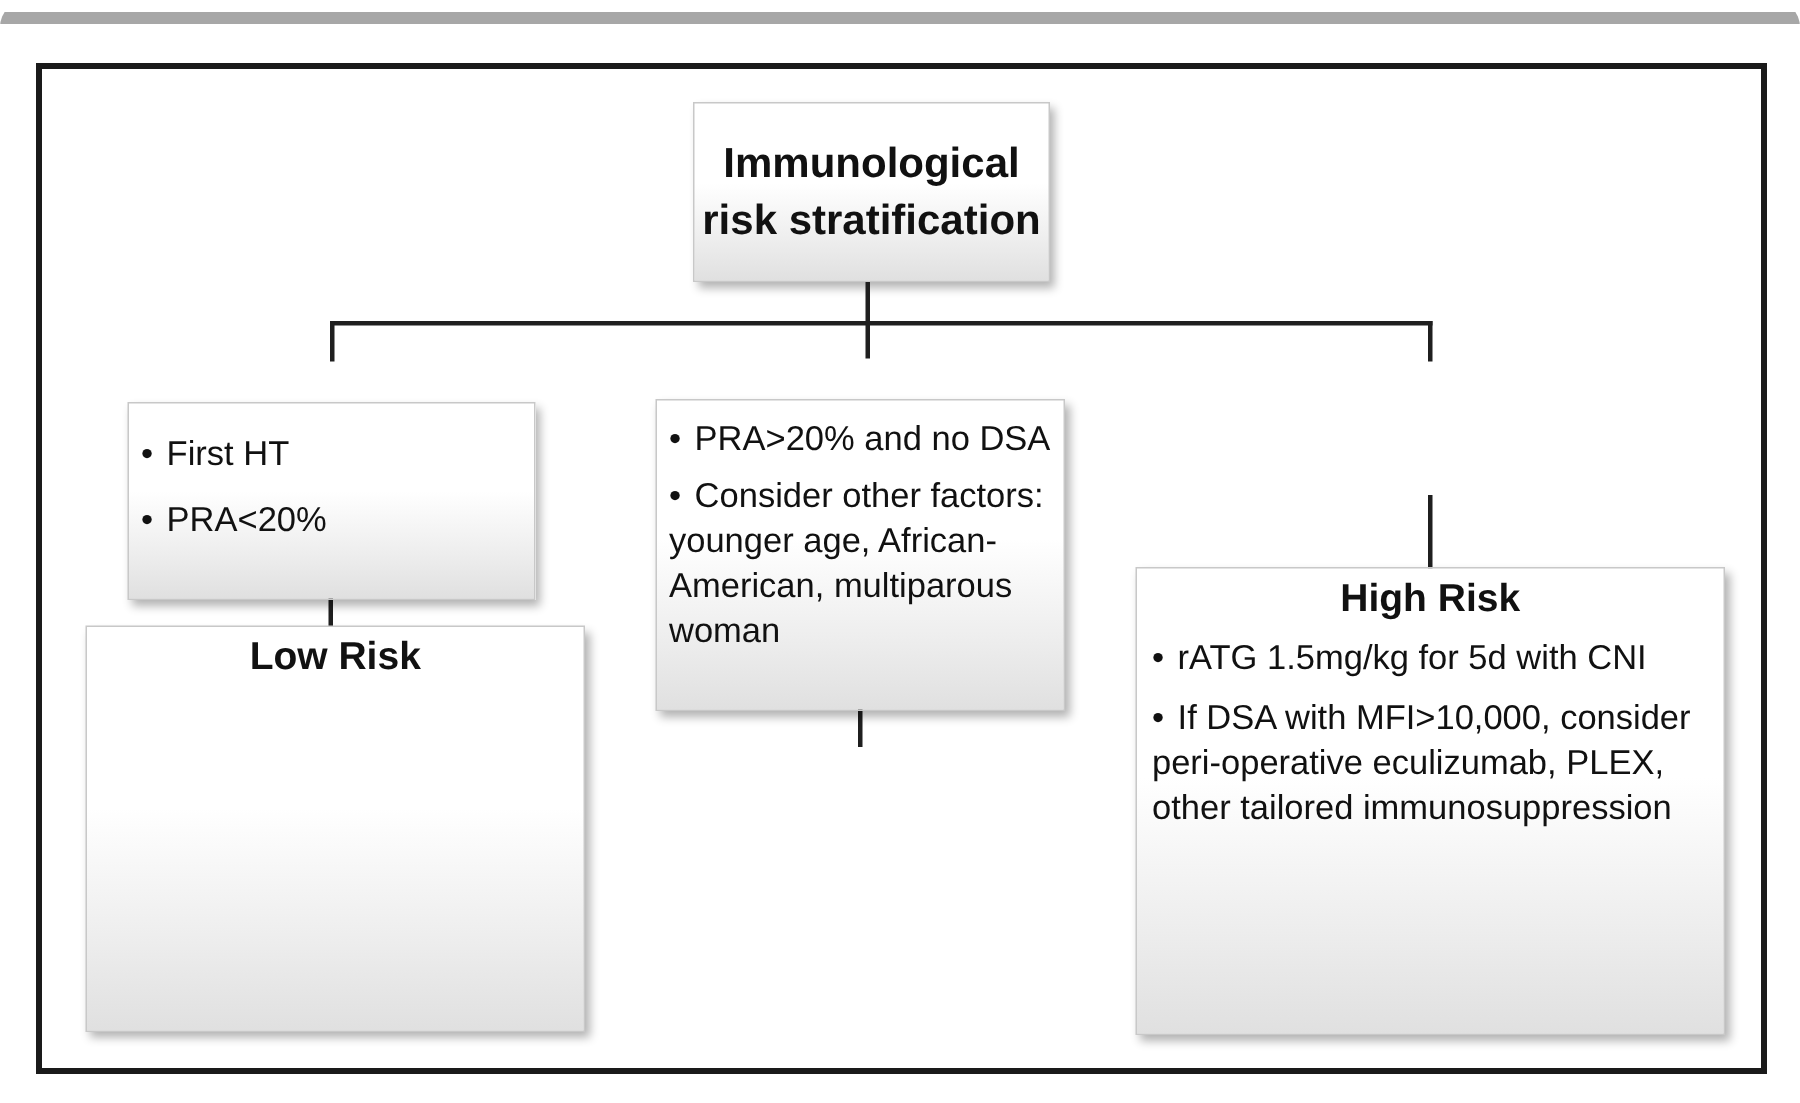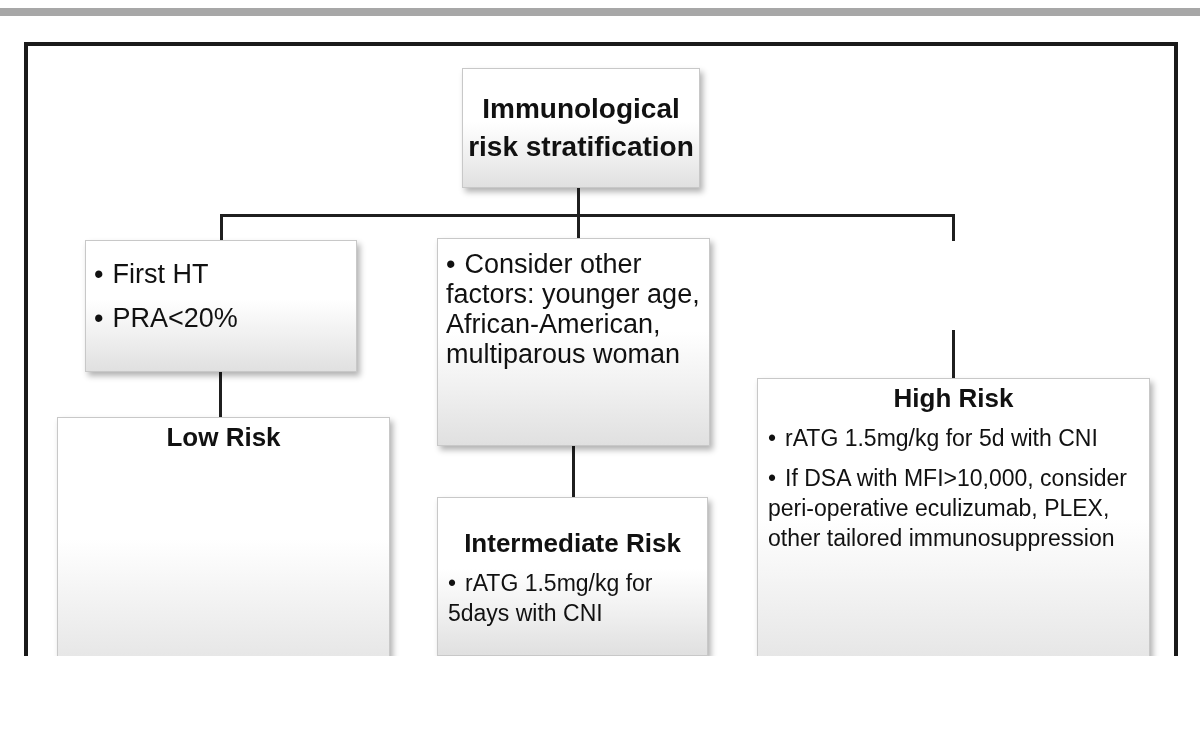--- a/index.html
+++ b/index.html
@@ -1,38 +1,38 @@
 <!DOCTYPE html>
 <html><head>
 <meta charset="utf-8">
 <style>
   html,body{margin:0;padding:0;background:#ffffff;}
   #screen{
-    position:relative;width:1200px;height:656px;background:#ffffff;
-    font-family:"Liberation Sans",sans-serif;color:#111111;overflow:hidden;
+    position:relative;width:1200px;height:735px;background:#ffffff;
+    font-family:"Liberation Sans",sans-serif;color:#111111;overflow:hidden;border-radius:18px;
   }
   .topbar{
     position:absolute;left:0;top:8px;width:1200px;height:8px;background:#a7a7a7;
   }
   .frame{
     position:absolute;left:24px;top:42px;width:1146px;height:666px;
     border:4px solid #1a1a1a;background:#ffffff;
   }
   .node{
     position:absolute;box-sizing:border-box;
     background:linear-gradient(180deg,#ffffff 45%,#ededed 78%,#e0e0e0 100%);
     border:1px solid #c8c8c8;
     box-shadow:3px 4px 6px rgba(0,0,0,0.30);
   }
   .root-node{
     left:462px;top:68px;width:238px;height:120px;
     display:flex;align-items:center;justify-content:center;text-align:center;
     font-size:28px;font-weight:bold;line-height:38px;padding:2px 4px;
   }
-  .criteria{font-size:27px;line-height:30px;padding:22px 8px 8px 8px;}
+  .criteria{font-size:23px;line-height:30px;padding:22px 8px 8px 8px;margin-top:28px;}
   .criteria-low{left:85px;top:240px;width:272px;height:132px;padding-top:18px;}
   .criteria-mid{left:437px;top:238px;width:273px;height:208px;padding-top:10px;}
   .criteria-high{left:837px;top:240px;width:236px;height:91px;padding-top:12px;}
   .result{font-size:23px;line-height:30px;padding:0 10px;}
   .result-low{left:57px;top:417px;width:333px;height:271px;}
   .result-mid{left:437px;top:497px;width:271px;height:159px;padding-top:26px;}
   .result-high{left:757px;top:378px;width:393px;height:312px;}
   .result-title{
     text-align:center;font-size:26px;font-weight:bold;line-height:34px;margin:2px 0 8px 0;
   }
@@ -71,35 +71,32 @@
     <div class="bullet">
       <span class="b">•</span><span>First HT</span>
     </div>
     <div class="bullet">
       <span class="b">•</span><span>PRA&lt;20%</span>
     </div>
   </div>
 
   <div class="node criteria criteria-mid">
     <div class="bullet">
+      <span class="b">•</span><span>PRA&gt;20% and no DSA</span>
+    </div>
+    <div class="bullet">
       <span class="b">•</span><span>Consider other factors: younger age, African-American, multiparous woman</span>
     </div>
   </div>
 
 
   <div class="node result result-low">
     <div class="result-title">Low Risk</div>
   </div>
 
-  <div class="node result result-mid">
-    <div class="result-title">Intermediate Risk</div>
-    <div class="bullet">
-      <span class="b">•</span><span>rATG 1.5mg/kg for 5days with CNI</span>
-    </div>
-  </div>
 
   <div class="node result result-high">
     <div class="result-title">High Risk</div>
     <div class="bullet">
       <span class="b">•</span><span>rATG 1.5mg/kg for 5d with CNI</span>
     </div>
     <div class="bullet">
       <span class="b">•</span><span>If DSA with MFI&gt;10,000, consider peri-operative eculizumab, PLEX, other tailored immunosuppression</span>
     </div>
   </div>

